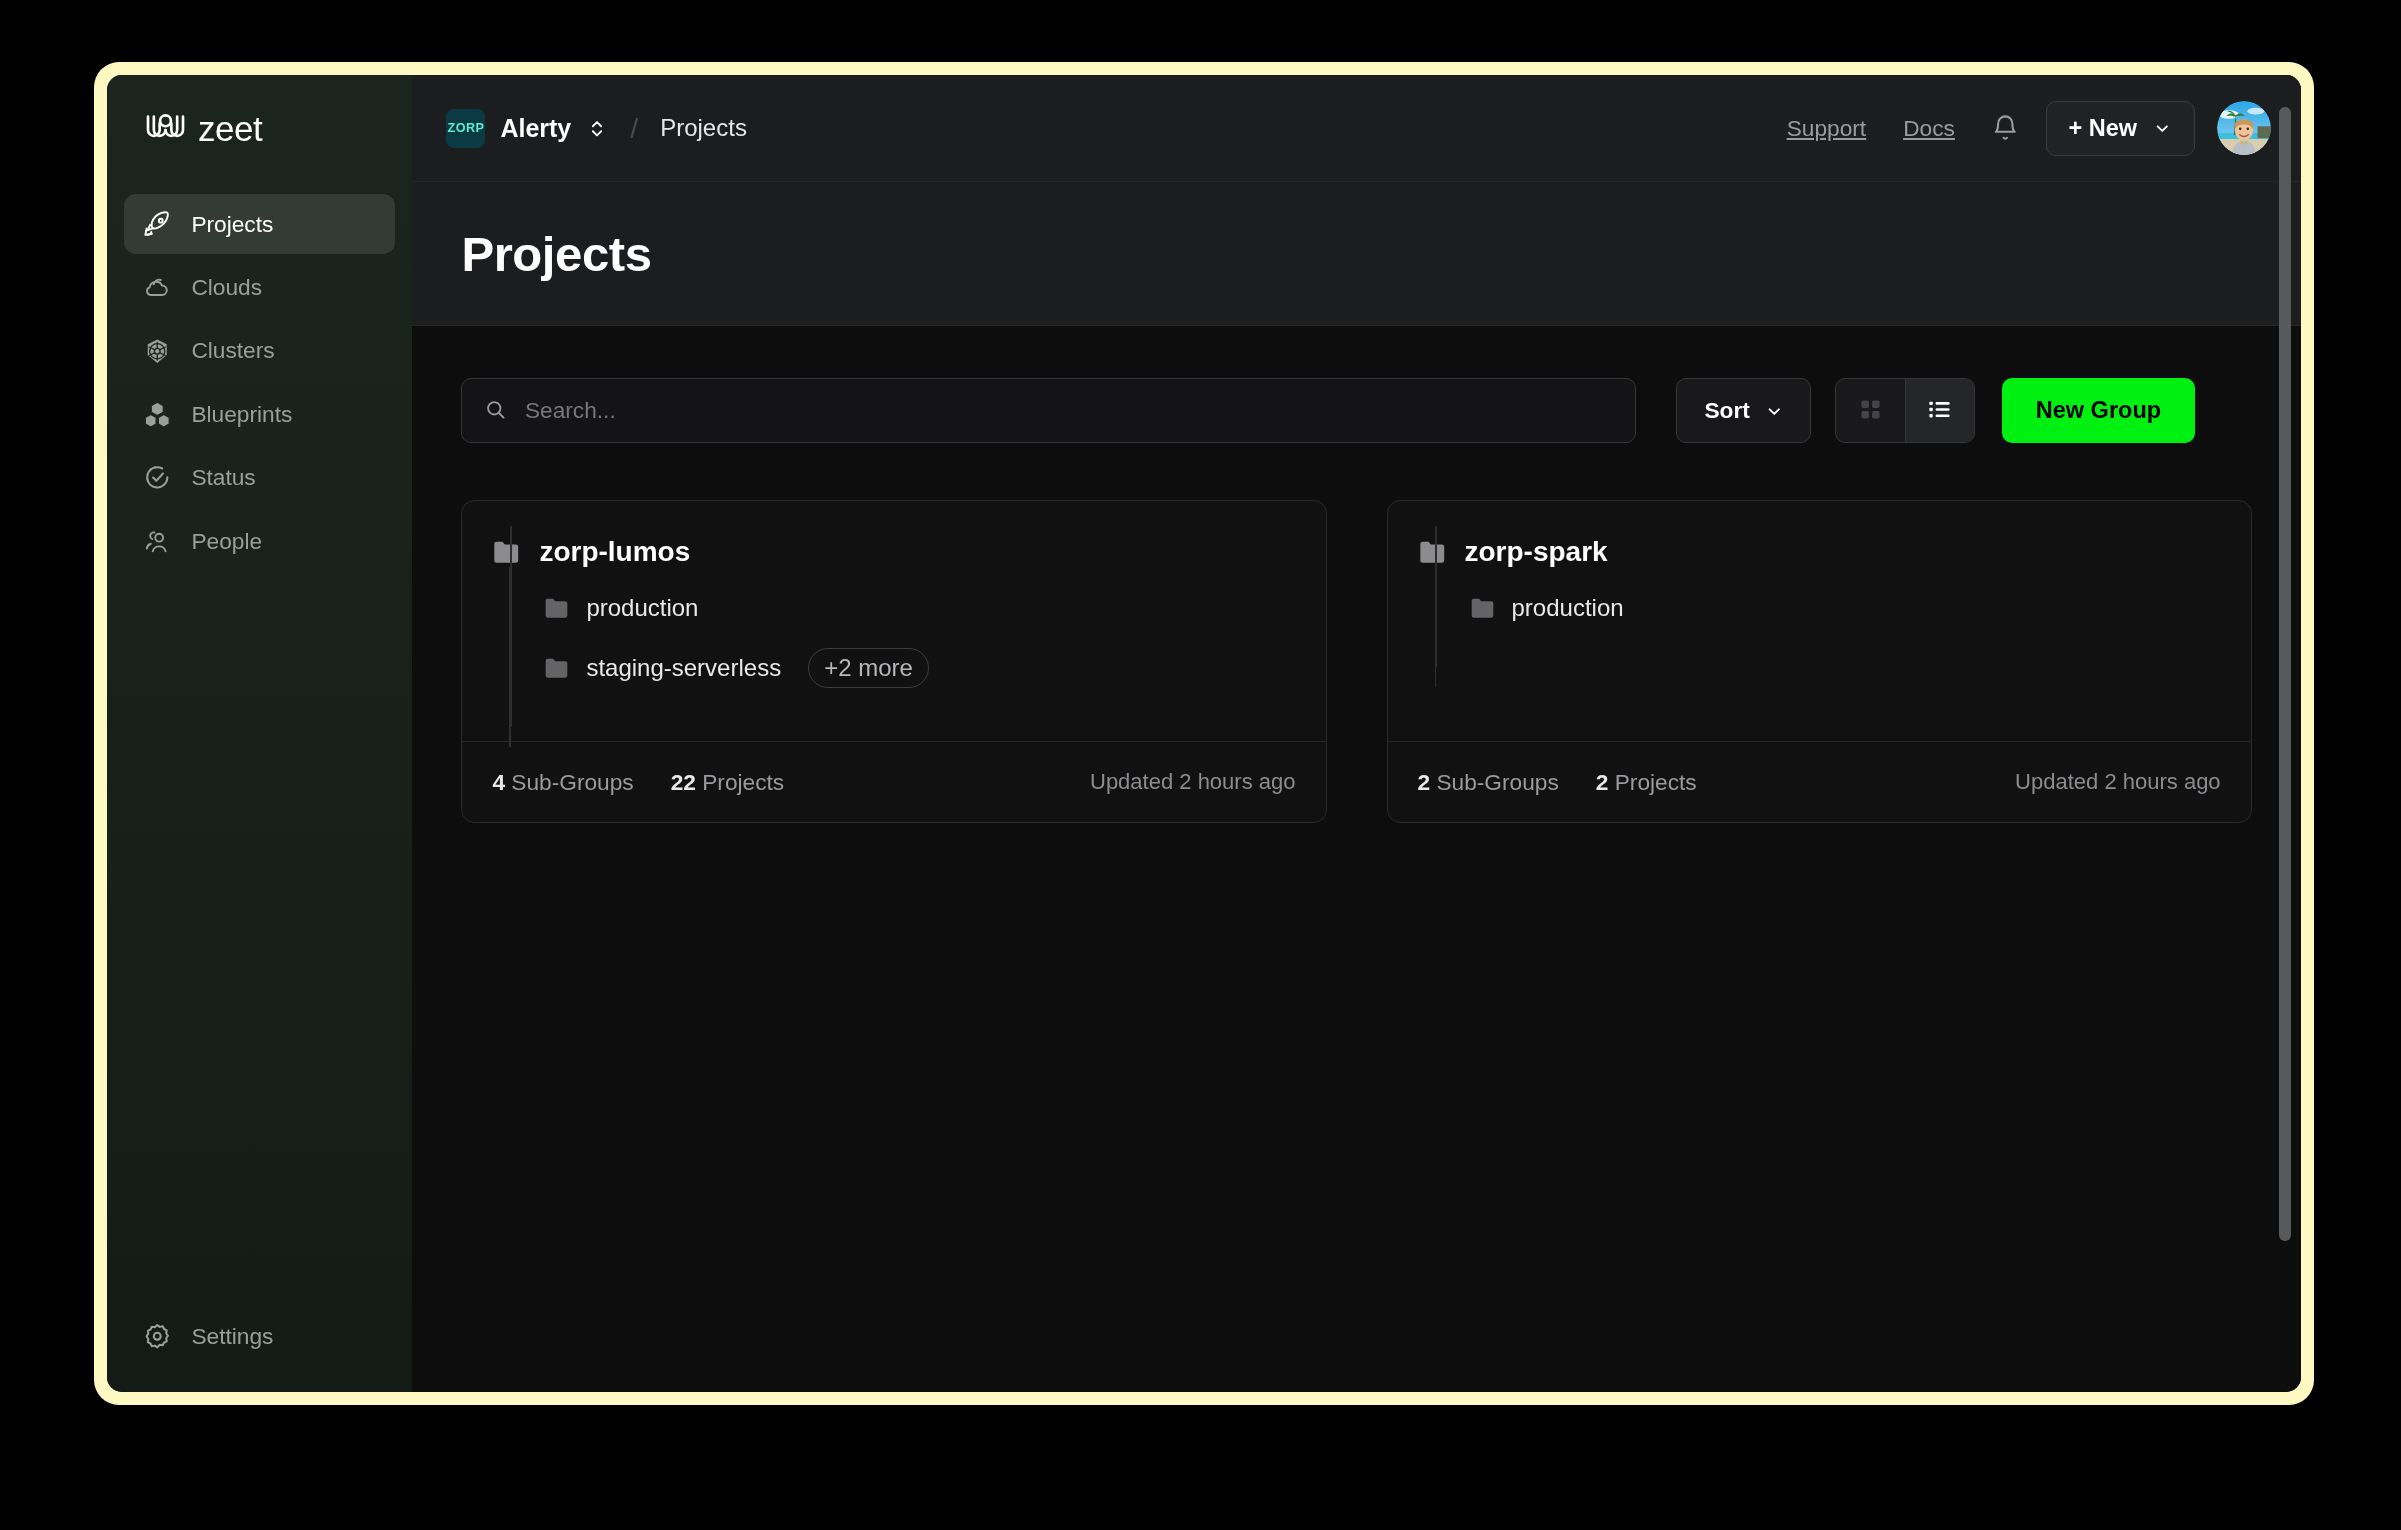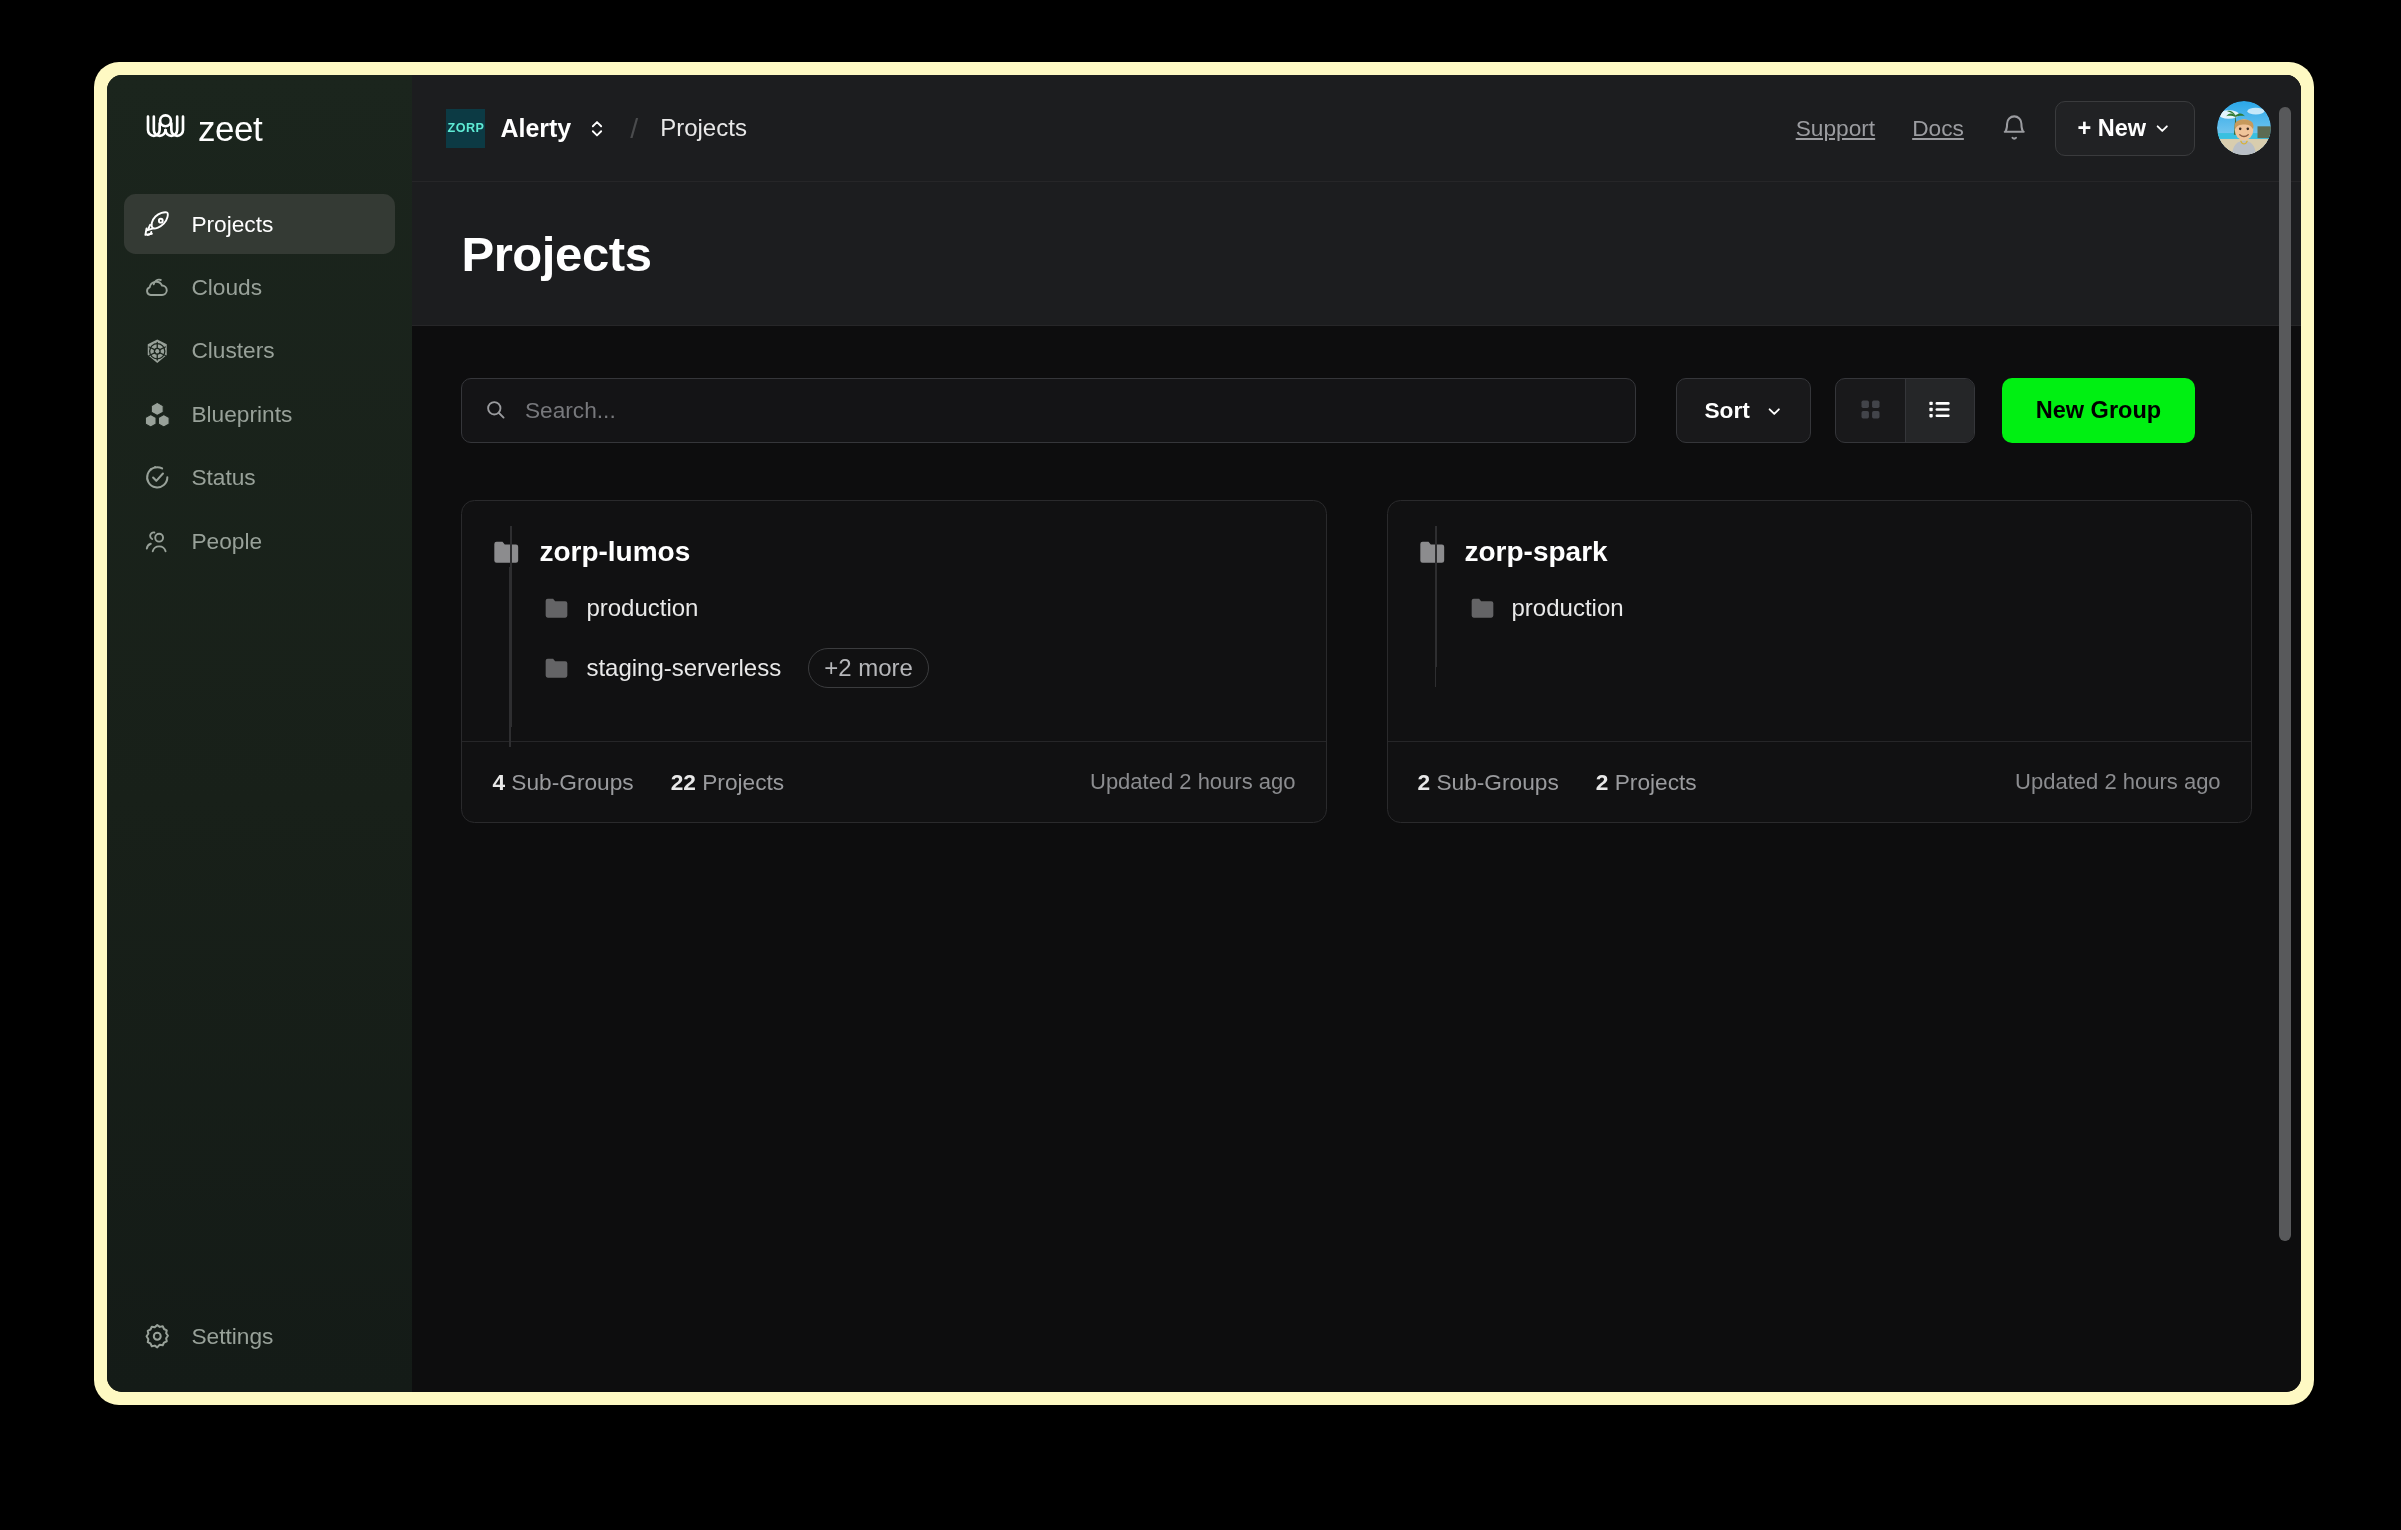--- a/index.html
+++ b/index.html
@@ -91,35 +91,35 @@
     flex: 0 0 107px;
     background: #1c1d1f;
     display: flex;
     align-items: center;
     padding: 0 30px 0 34px;
     border-bottom: 0.8px solid #262628;
   }
   #org-chip { display: flex; align-items: center; gap: 15px; }
   #zorp-badge {
     width: 39px; height: 39px;
-    border-radius: 0;
+    border-radius: 8px;
     background: #0c3a44;
     display: flex; align-items: center; justify-content: center;
     font-size: 12.6px; font-weight: 700;
     color: #5eead4; letter-spacing: 0.4px;
   }
   #org-name { color:#ffffff; font-size: 25px; font-weight: 700; }
   #org-switch-icon { width: 22px; height: 25px; display:flex; align-items:center; justify-content:center; cursor:pointer; }
   #crumb-slash { color: #4a4b4d; font-size: 28.5px; margin: 0 22px; font-weight: 300; }
   #crumb-current { color: #e8e8e8; font-size: 24px; font-weight: 400; }
   #topbar-right { margin-left: auto; display: flex; align-items: center; gap: 0; }
   .top-link { color:#9b9ca0; font-size: 22.7px; padding: 0 18.5px; cursor: pointer; text-decoration: underline; }
   #bell-btn { width: 47px; height: 47px; display:flex; align-items:center; justify-content:center; cursor:pointer; margin: 0 8.4px; }
   #new-btn {
-    display:flex; align-items:center; gap:7px;
+    display:flex; align-items:center; gap:16px;
     height: 55px; padding: 13px 22px;
     border: 0.8px solid #3a3b3d; border-radius: 10px;
     background: #212224;
     color:#ffffff; font-size: 23.5px; font-weight: 600;
     cursor:pointer; margin-left: 8.4px;
   }
   #avatar {
     width: 54px; height: 54px; border-radius: 50%;
     margin-left: 22px; cursor:pointer; overflow:hidden;
     flex:0 0 54px; position: relative;

